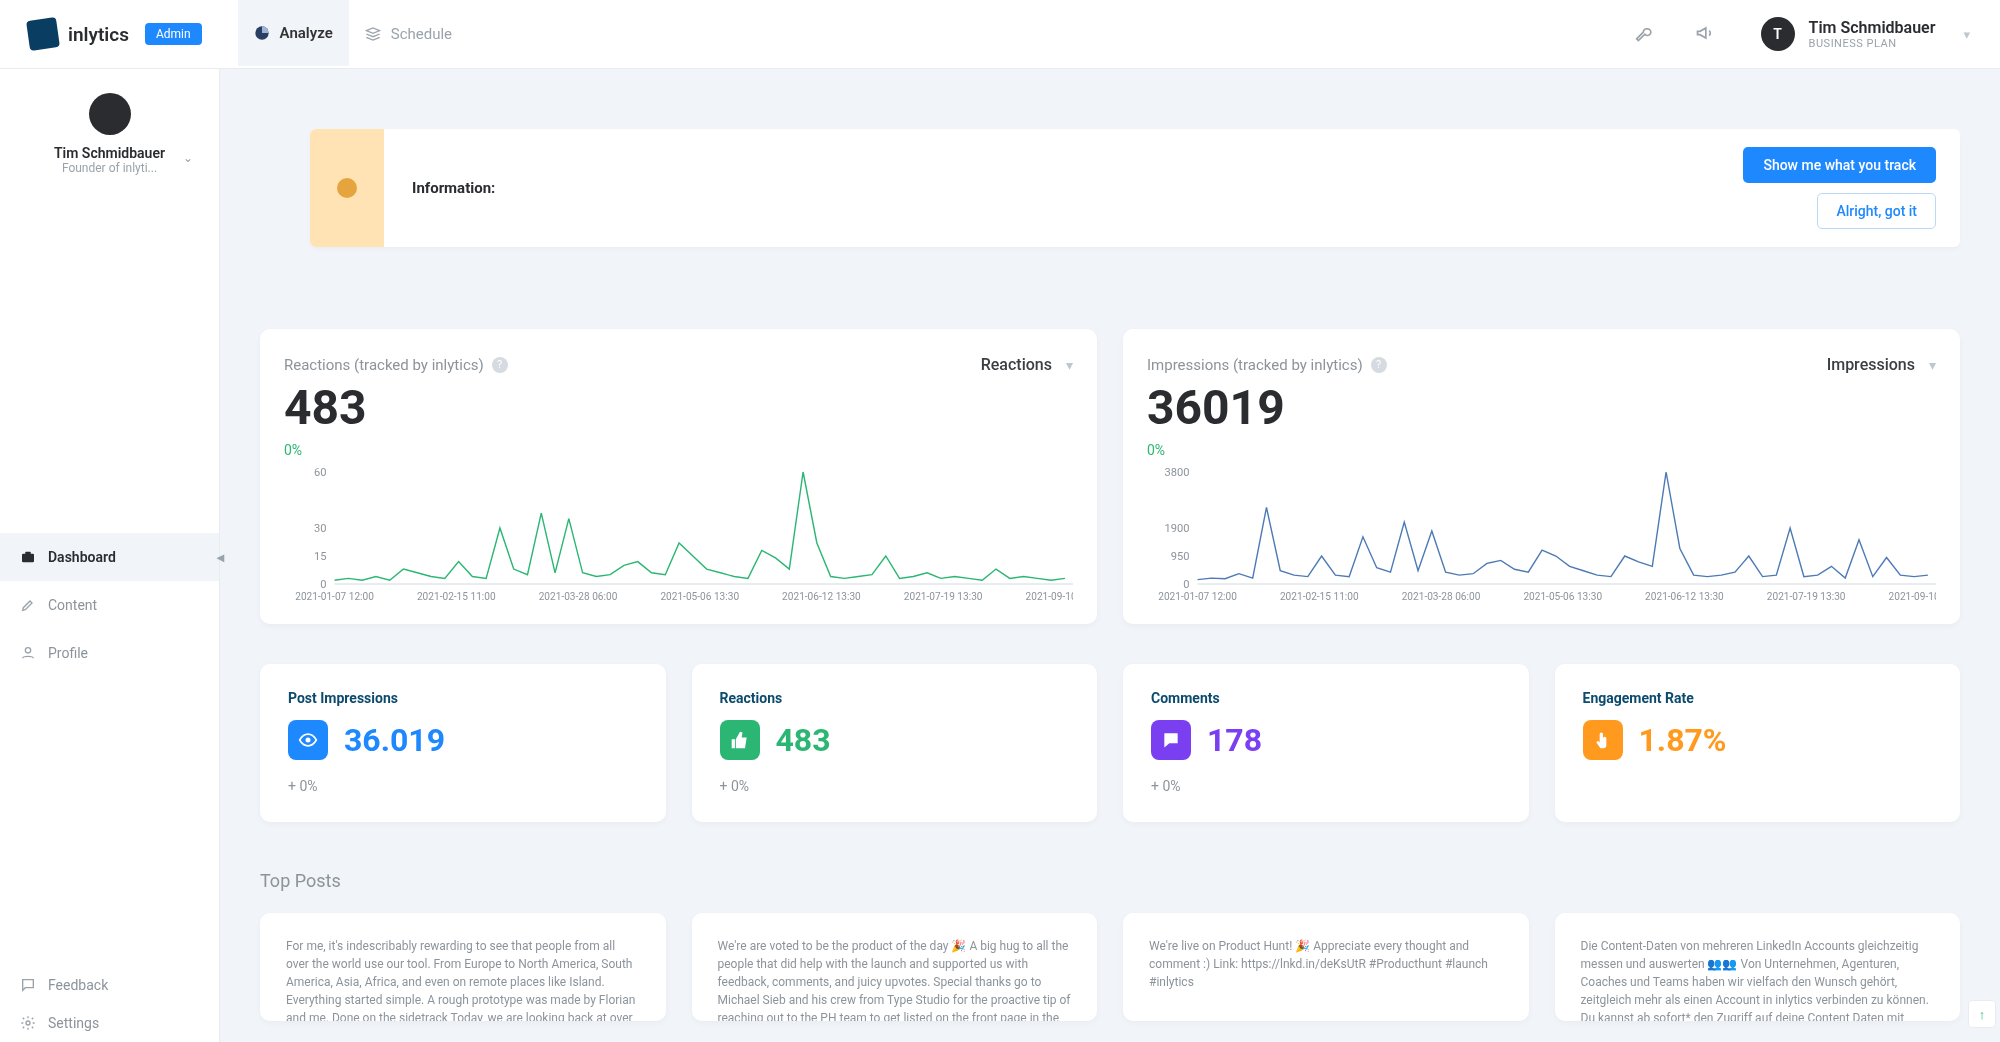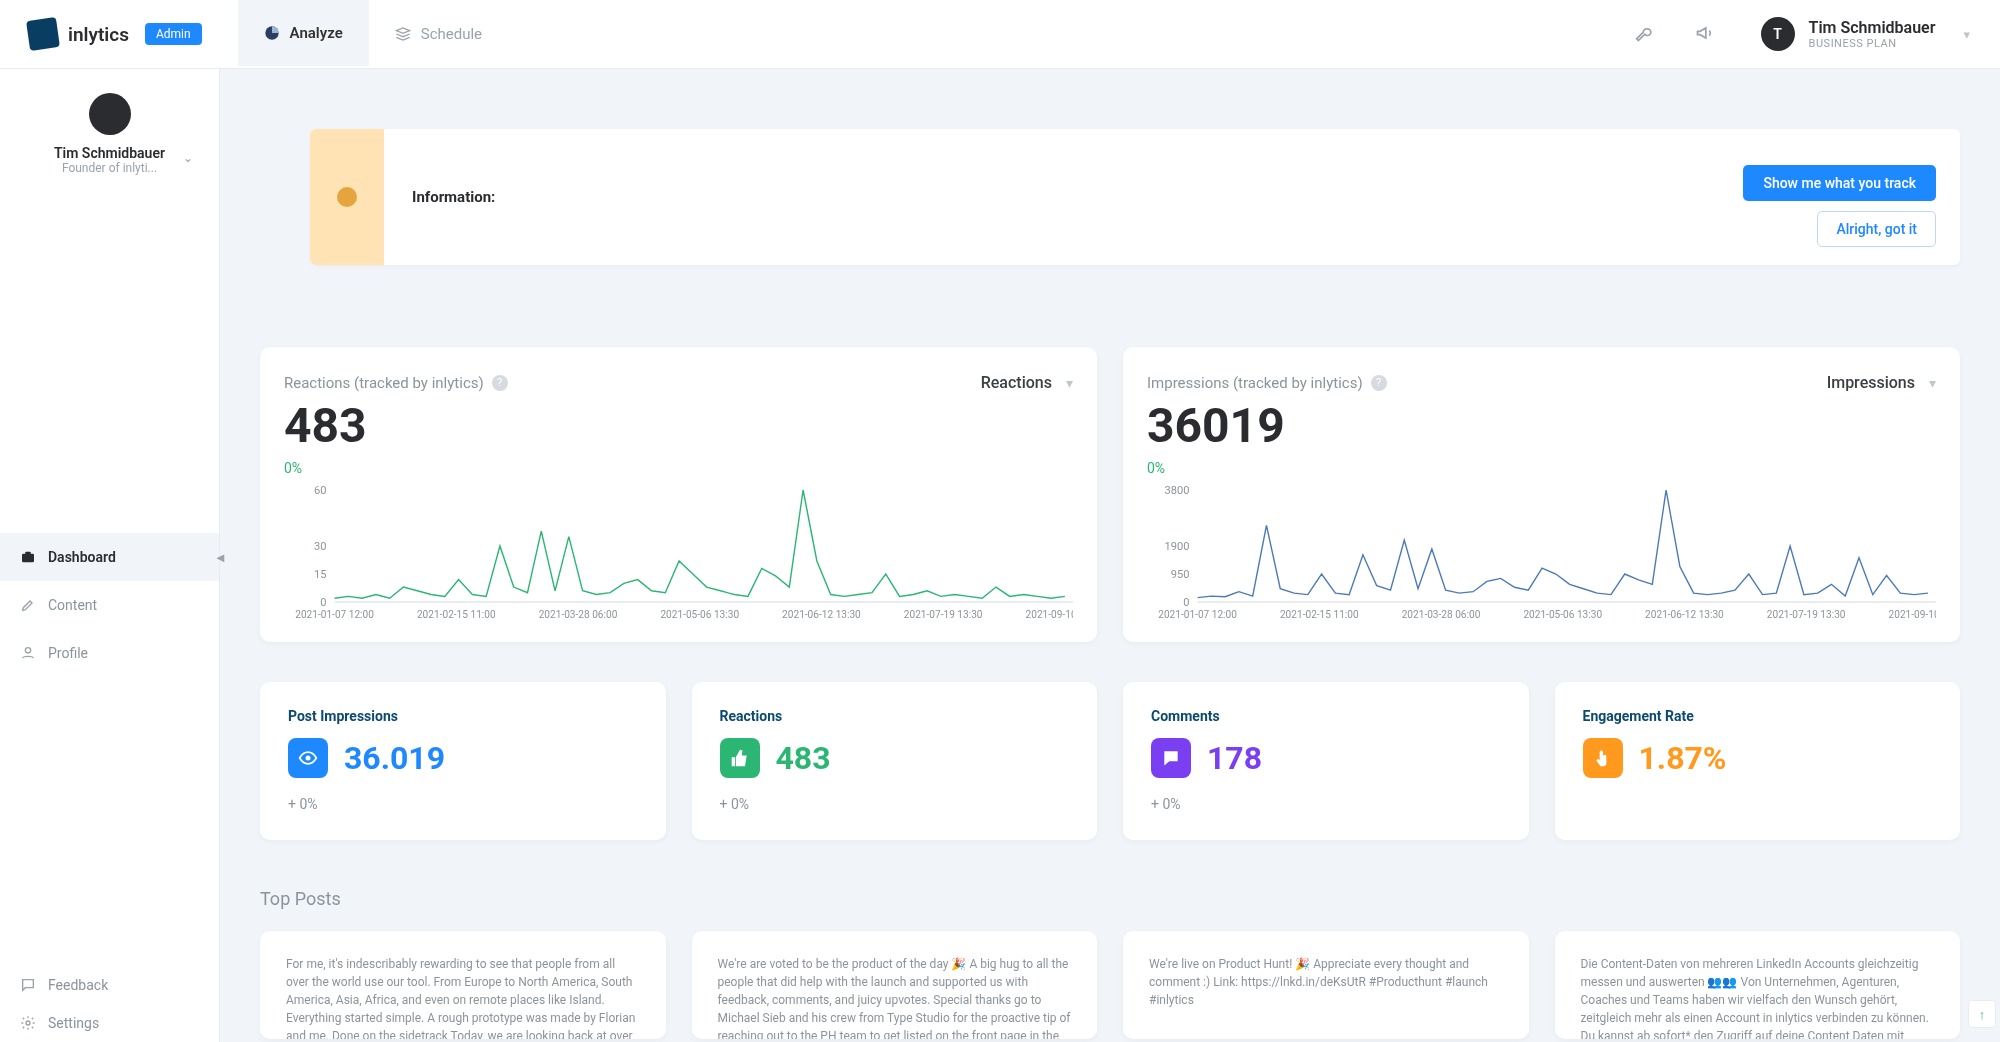--- a/index.html
+++ b/index.html
@@ -5,21 +5,21 @@
 * { margin:0; padding:0; box-sizing:border-box; font-family:-apple-system,BlinkMacSystemFont,"Segoe UI",Roboto,sans-serif; }
 body { background:#f1f4f8; color:#333; font-size:13px; width:2000px; height:1042px; overflow:hidden; position:relative; }
 
 
 .topbar { height:69px; background:#fff; border-bottom:1px solid #e8ecef; display:flex; align-items:center; padding:0 30px 0 28px; }
 .brand { display:flex; align-items:center; gap:10px; }
 .brand-logo { width:30px; height:30px; background:#0a3d62; transform:rotate(-8deg); border-radius:4px; }
 .brand-name { font-weight:600; font-size:19px; color:#2a2c30; }
 .admin-badge { background:#1e88ff; color:#fff; font-size:12px; padding:4px 11px; border-radius:4px; margin-left:16px; }
 .nav-tabs { display:flex; margin-left:36px; height:100%; }
-.nav-tab { display:flex; align-items:center; gap:10px; padding:0 26px; color:#9aa3ab; font-size:15px; cursor:pointer; height:100%; }
+.nav-tab { display:flex; align-items:center; gap:10px; padding:0 16px; color:#9aa3ab; font-size:15px; cursor:pointer; height:100%; }
 .nav-tab.active { background:#f1f4f8; color:#333; font-weight:600; border-bottom:2px solid #fff; margin-bottom:-1px; }
 .nav-tab-icon { width:16px; height:16px; display:flex; align-items:center; justify-content:center; }
 .topbar-spacer { flex:1; }
 .topbar-icons { display:flex; gap:40px; align-items:center; color:#9aa3ab; margin-right:46px; }
 .userbox { display:flex; align-items:center; gap:14px; }
 .avatar-sm { width:34px; height:34px; border-radius:50%; background:#2a2c30; display:flex; align-items:center; justify-content:center; color:#fff; font-size:14px; font-weight:600; }
 .user-name { font-weight:600; font-size:16px; color:#2a2c30; }
 .user-plan { font-size:11px; color:#9aa3ab; letter-spacing:0.5px; }
 .chev-down { margin-left:14px; color:#bfc7cd; }
 
@@ -41,21 +41,21 @@
 
 
 .main { position:absolute; left:220px; top:69px; right:0; bottom:0; overflow:auto; padding:0 40px 40px; }
 .info-banner { display:flex; align-items:stretch; background:#fff; border-radius:6px; margin-top:60px; margin-left:50px; margin-right:0; box-shadow:0 2px 4px rgba(0,0,0,0.03); }
 .banner-accent { width:74px; background:#ffe3b4; display:flex; align-items:center; justify-content:center; border-radius:6px 0 0 6px; }
 .info-dot { width:20px; height:20px; border-radius:50%; background:#e5a43d; }
 .banner-body { flex:1; display:flex; align-items:center; padding:0 28px; }
 .banner-label { font-weight:700; font-size:15px; color:#2a2c30; margin-right:6px; }
 .banner-text { color:#8c949b; font-size:15px; }
 .banner-actions { display:flex; flex-direction:column; gap:10px; padding:18px 24px; align-items:flex-end; }
-.btn-primary { background:#1e88ff; color:#fff; padding:10px 20px; border-radius:5px; font-size:14px; font-weight:500; cursor:pointer; border:none;margin-top:18px; }
+.btn-primary { background:#1e88ff; color:#fff; padding:10px 20px; border-radius:5px; font-size:14px; font-weight:500; cursor:pointer; border:none; }
 .btn-outline { background:#fff; color:#1e88ff; border:1px solid #bcd8f7; padding:9px 18px; border-radius:5px; font-size:14px; font-weight:500; cursor:pointer; }
 
 .charts-row { display:flex; gap:26px; margin-top:82px; }
 .card { background:#fff; border-radius:10px; padding:26px 24px 20px; flex:1; box-shadow:0 2px 6px rgba(0,0,0,0.04); }
 .card-head { display:flex; align-items:center; margin-bottom:10px; }
 .card-title { color:#8c949b; font-size:15px; display:flex; align-items:center; gap:8px; }
 .help-icon { width:16px; height:16px; border-radius:50%; background:#d5dbe0; color:#fff; font-size:11px; display:flex; align-items:center; justify-content:center; }
 .card-head-spacer { flex:1; }
 .metric-select { color:#3a3f44; font-size:16px; font-weight:500; margin-right:14px; }
 .tri-down { color:#bfc7cd; font-size:14px; }

